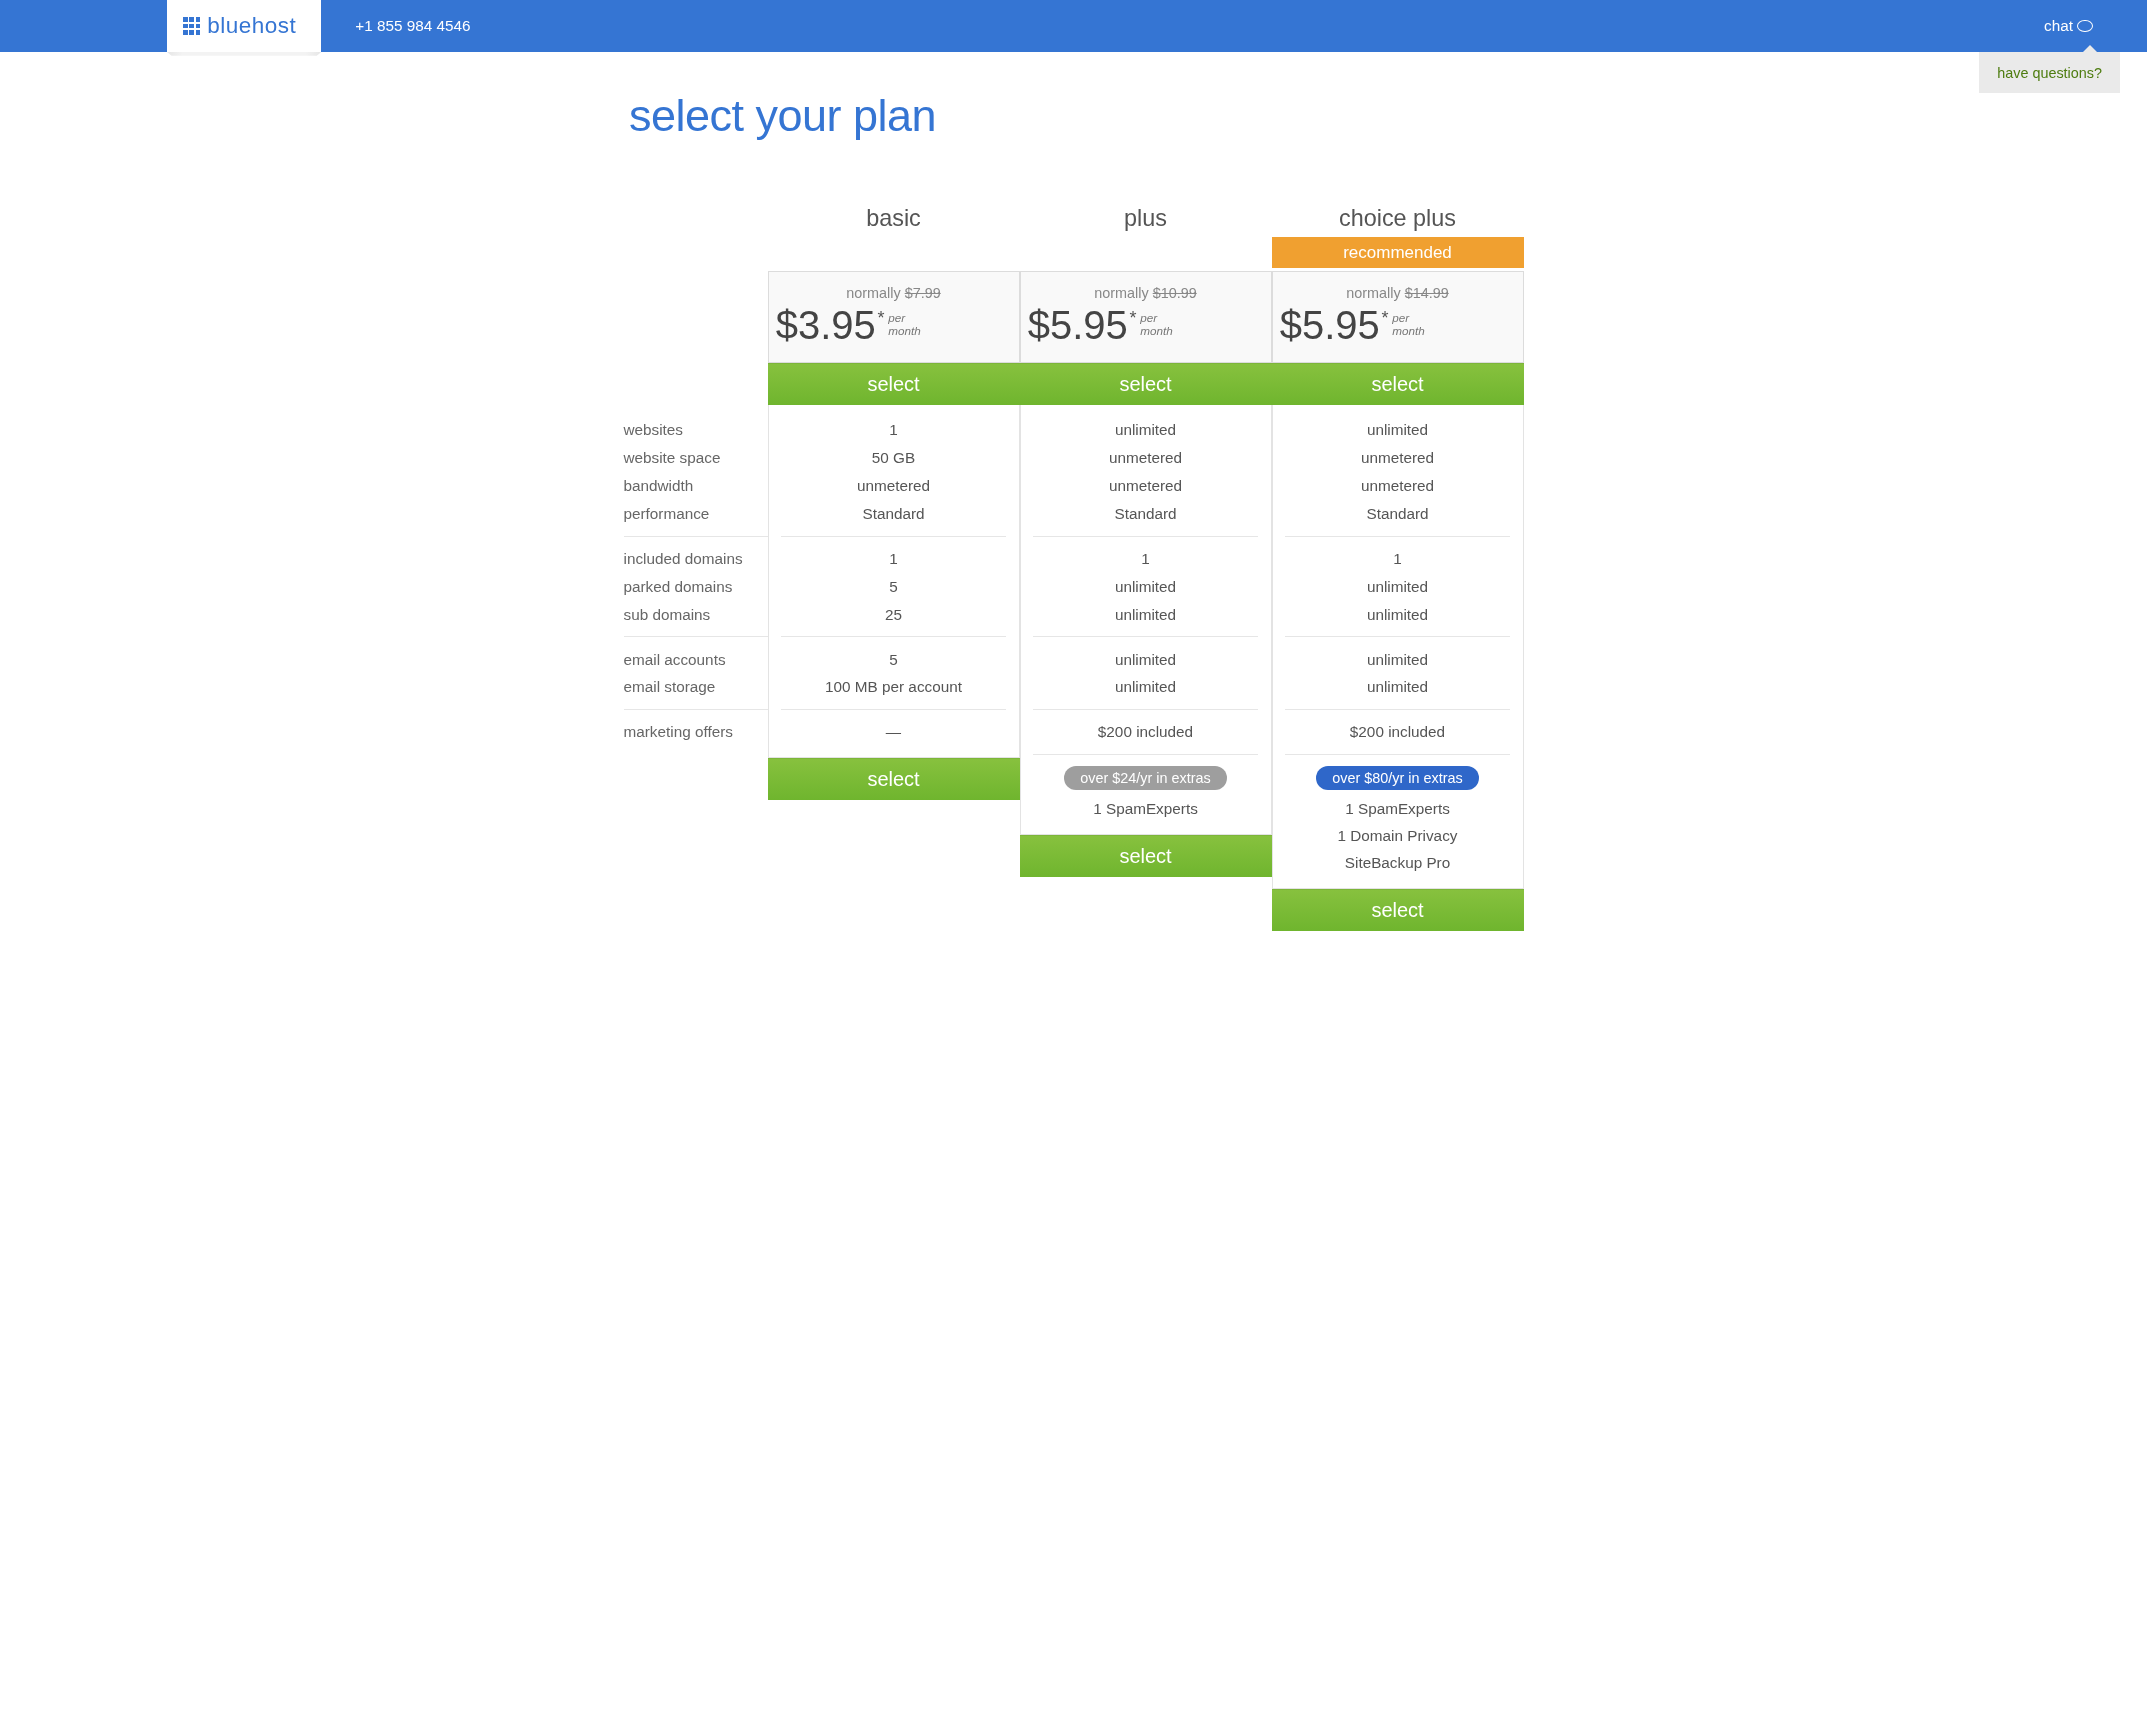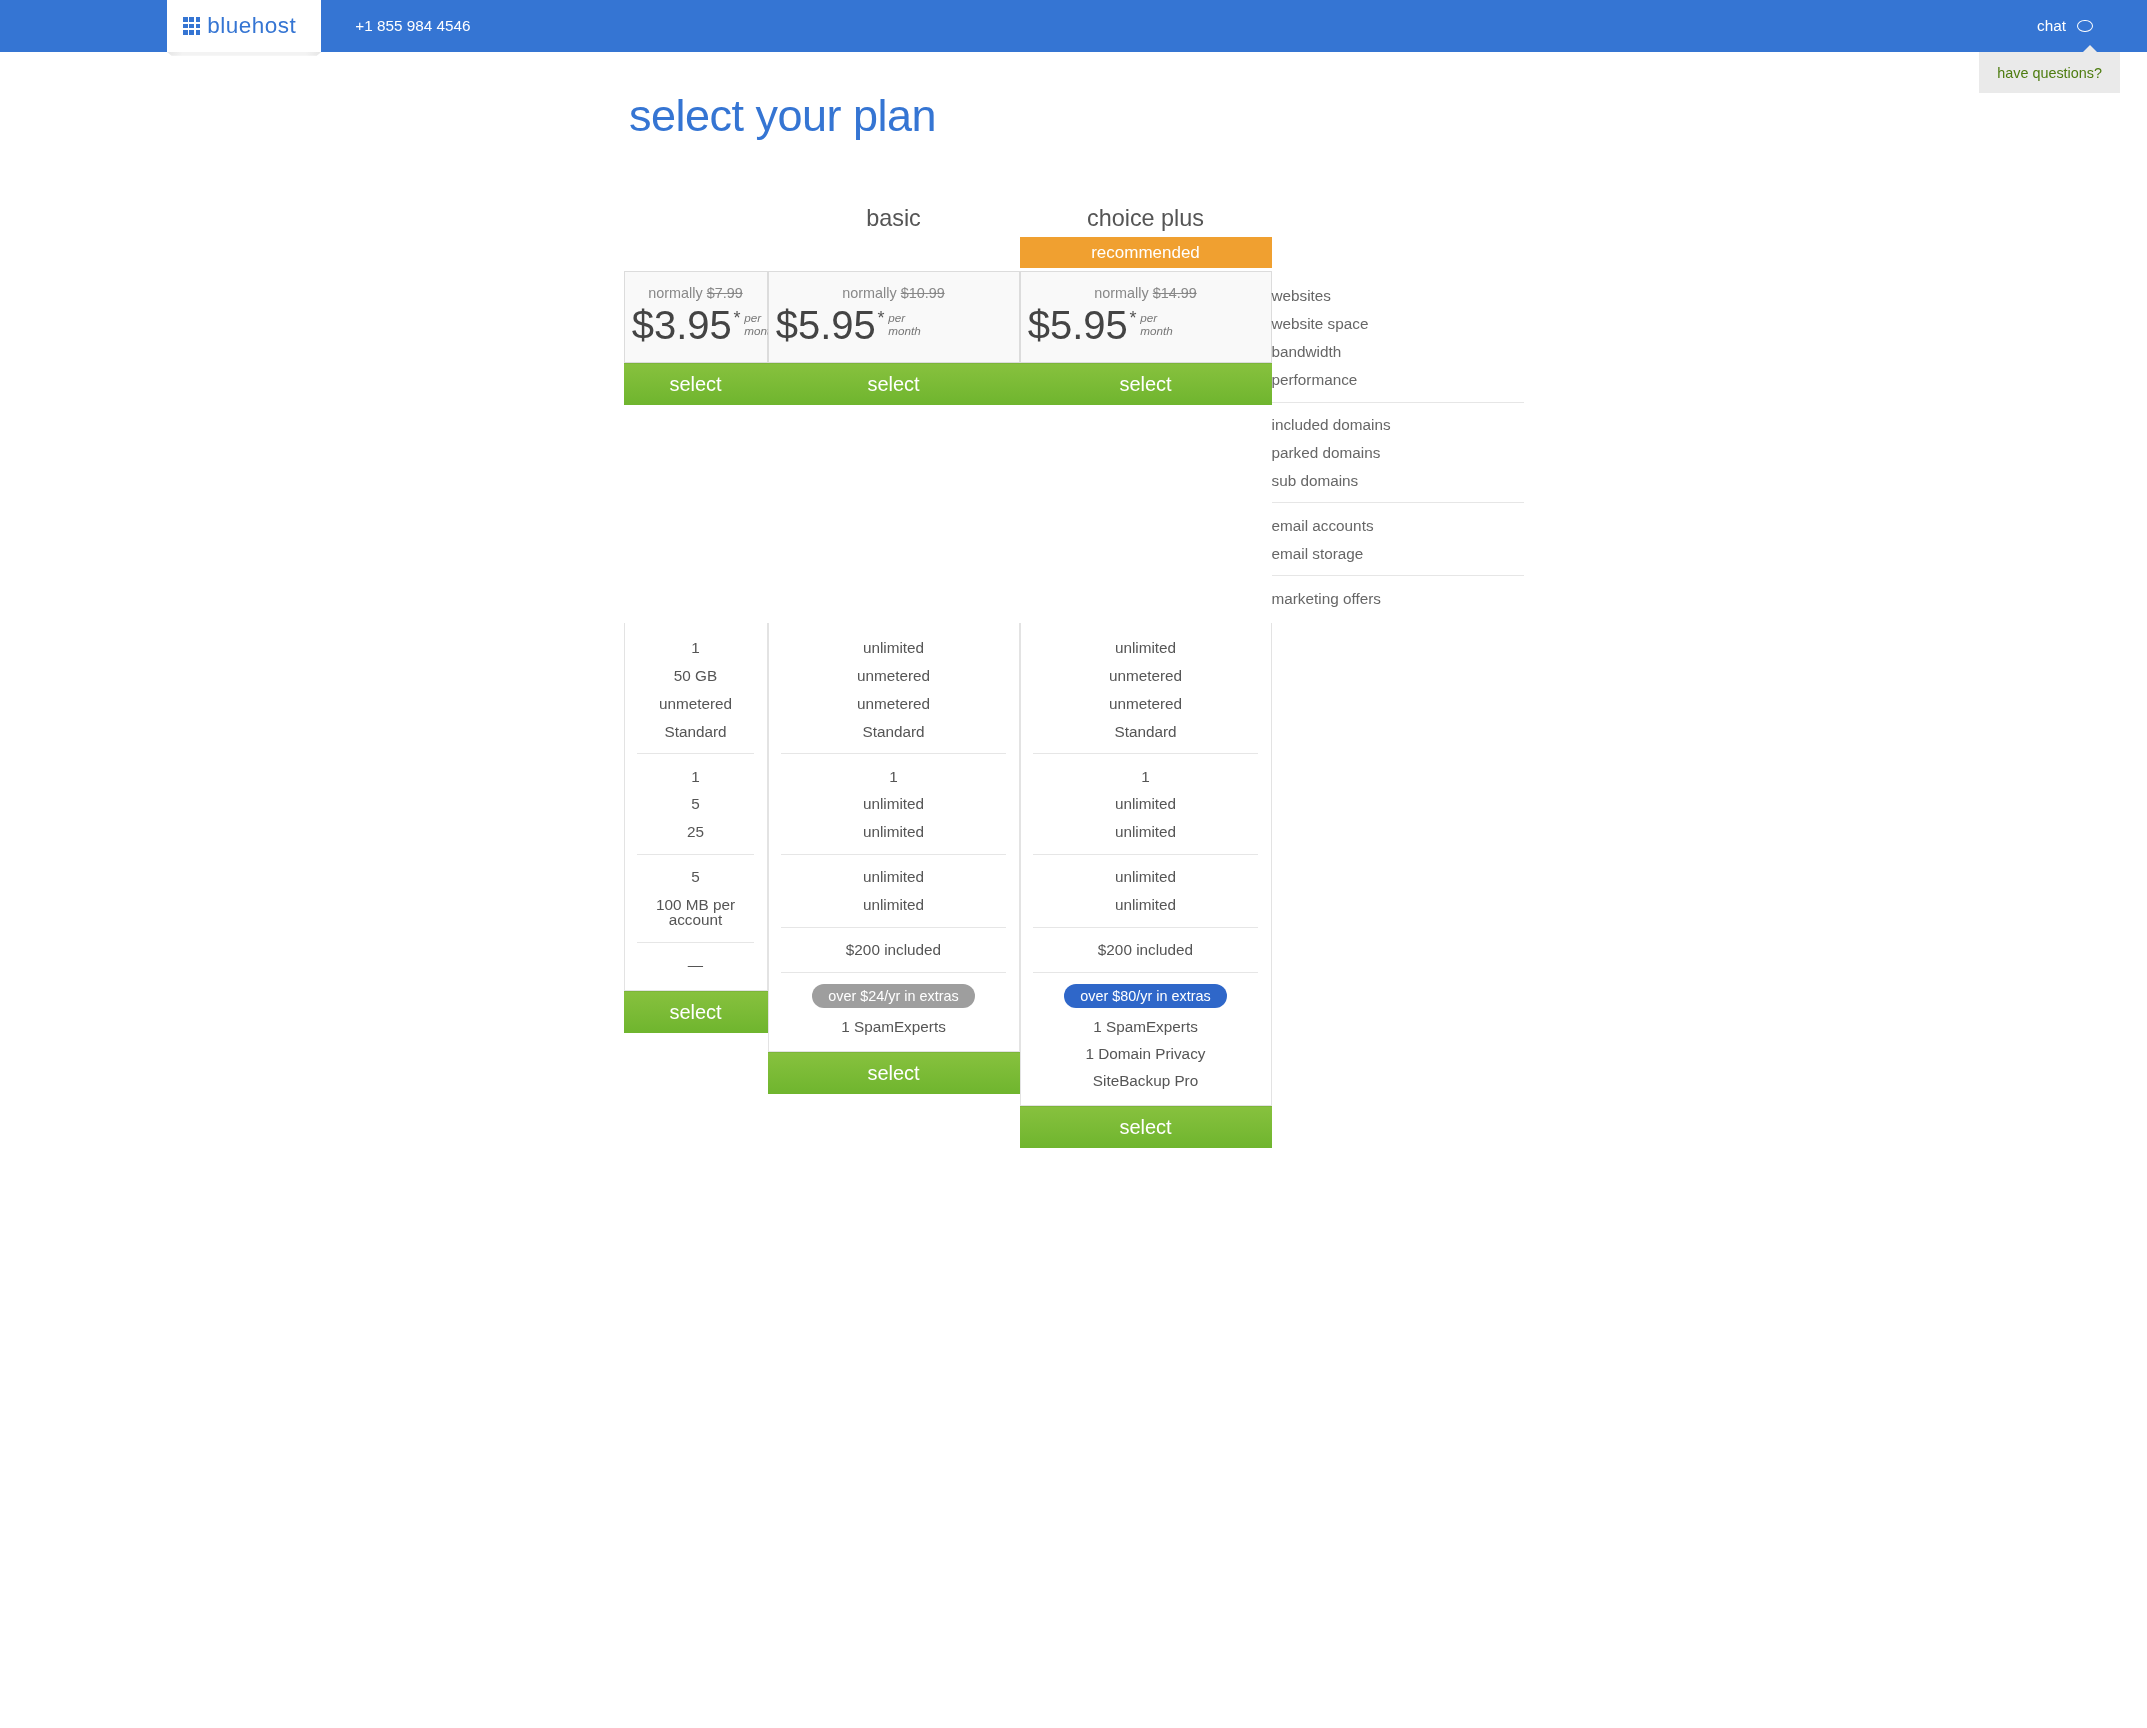--- a/index.html
+++ b/index.html
@@ -4,21 +4,21 @@
 <style>
 * { margin:0; padding:0; box-sizing:border-box; }
 body { font-family:"Helvetica Neue", Arial, sans-serif; background:#fff; color:#555; font-weight:300; }
 .header { background:#3575d3; height:52px; display:flex; align-items:center; position:relative; }
 .logo-box { background:#fff; height:52px; display:flex; align-items:center; padding:0 25px 0 16px; margin-left:167px; position:relative; }
 .logo-box::after { content:""; position:absolute; bottom:-10.8px; left:0; right:0; height:10.8px; background:linear-gradient(to right,#ccc,#e7e7e7 10%,#e7e7e7 90%,#ccc); clip-path:polygon(0 0,100% 0,97% 35%,3% 35%); opacity:.5; }
 .logo-grid { display:grid; grid-template-columns:repeat(3,4.5px); grid-template-rows:repeat(3,4.5px); gap:1.8px; margin-right:7.2px; }
 .logo-grid span { background:#3575d3; }
 .logo-text { color:#3575d3; font-size:22.5px; font-weight:300; letter-spacing:0.5px; }
 .phone { color:#fff; font-size:15.3px; font-weight:300; margin-left:34px; }
-.chat { margin-left:auto; margin-right:54px; color:#fff; font-size:15.3px; display:flex; align-items:center; gap:11px; cursor:pointer; }
+.chat { margin-left:auto; margin-right:54px; color:#fff; font-size:15.3px; display:flex; align-items:center; gap:4px; cursor:pointer; }
 .chat-icon { width:16px; height:12.6px; border:1.4px solid #fff; border-radius:50%; position:relative; }
 .questions { position:absolute; right:27px; top:52px; background:#eaeaea; color:#4d7c0f; font-size:14.4px; padding:12.6px 18px; cursor:pointer; }
 .questions::before { content:""; position:absolute; top:-7.2px; right:22.5px; border-left:8px solid transparent; border-right:8px solid transparent; border-bottom:8px solid #eaeaea; }
 .container { max-width:918px; margin:0 auto; padding:0 9px 36px; }
 h1 { color:#3575d3; font-size:45px; font-weight:200; margin:38px 0 63px 5.4px; letter-spacing:-0.5px; }
 .grid { display:grid; grid-template-columns:144px 1fr 1fr 1fr; align-items:start; }
 .col-title { text-align:center; font-size:23.4px; color:#555; font-weight:300; margin-bottom:5.4px; }
 .spacer-top { height:34px; }
 .recommended { background:#f0a030; color:#fff; font-size:17px; padding:5.4px 0; text-align:center; font-weight:300; }
 .price-box { border:0.9px solid #dcdcdc; background:#f9f9f9; text-align:center; padding:12.6px 7.2px 14.4px; }
@@ -65,20 +65,24 @@
   <div class="questions">have questions?</div>
 </div>
 
 <div class="container">
   <h1>select your plan</h1>
 
   <div class="grid" id="plan-grid">
       <div></div>
       <div>
         <div class="col-title">basic</div>
+        <div class="spacer-top"></div>
+      </div>
+      <div>
+        <div class="col-title">plus</div>
         <div class="spacer-top"></div>
       </div>
       <div>
         <div class="col-title">choice plus</div>
         <div class="recommended">recommended</div>
       </div>
       <div></div>
       <div>
         <div class="price-box">
           <div class="normally">normally <s>$7.99</s></div>

